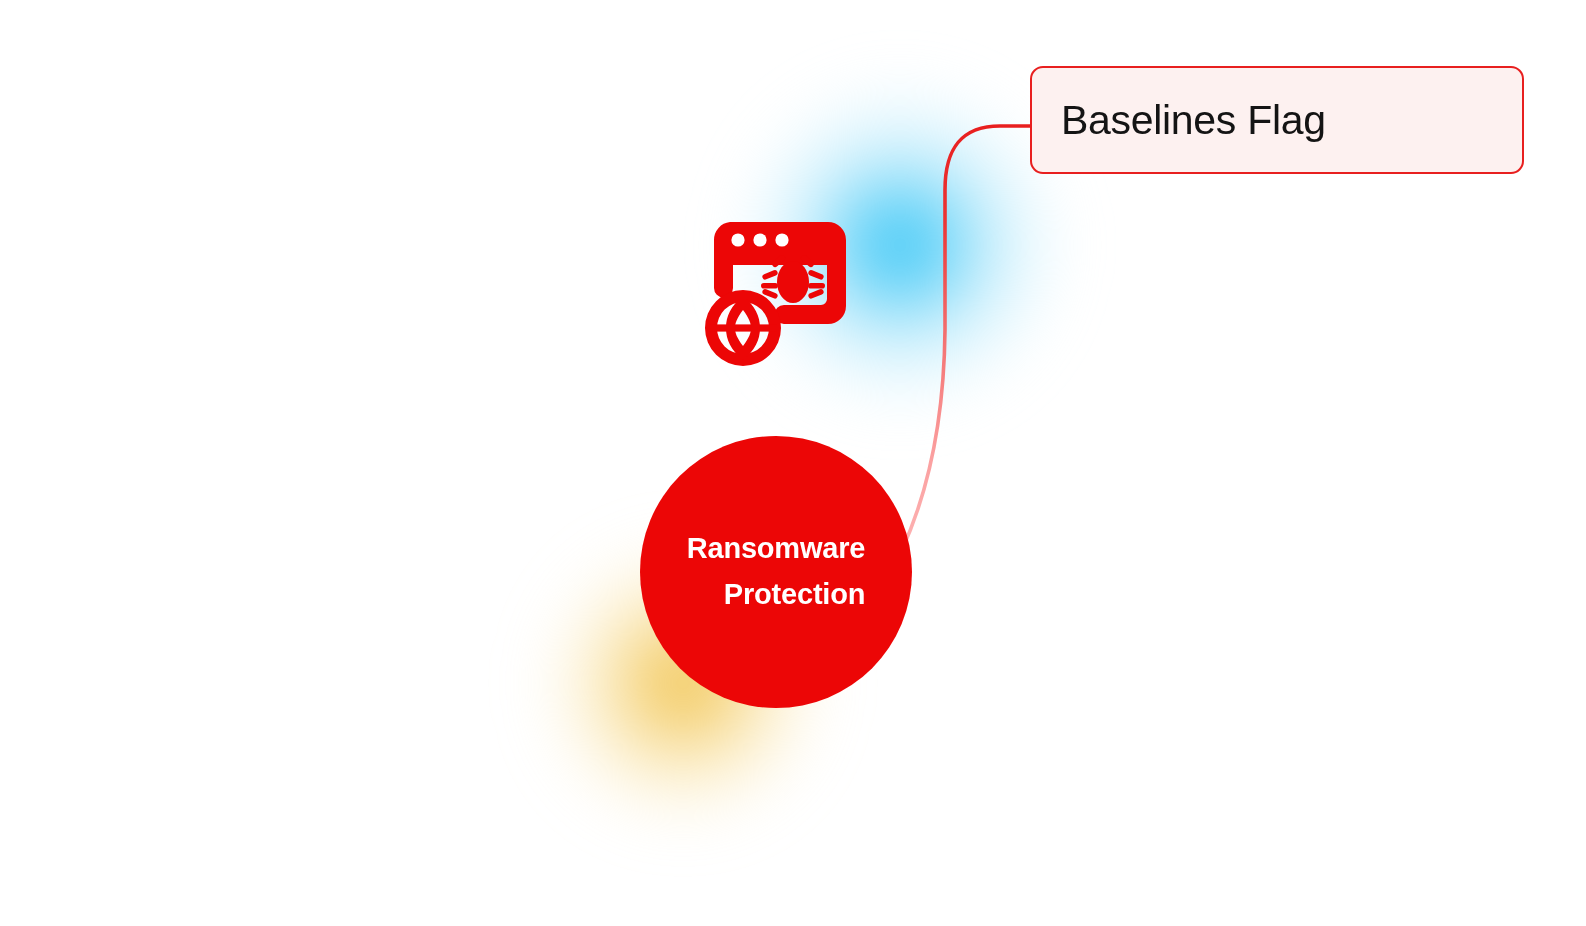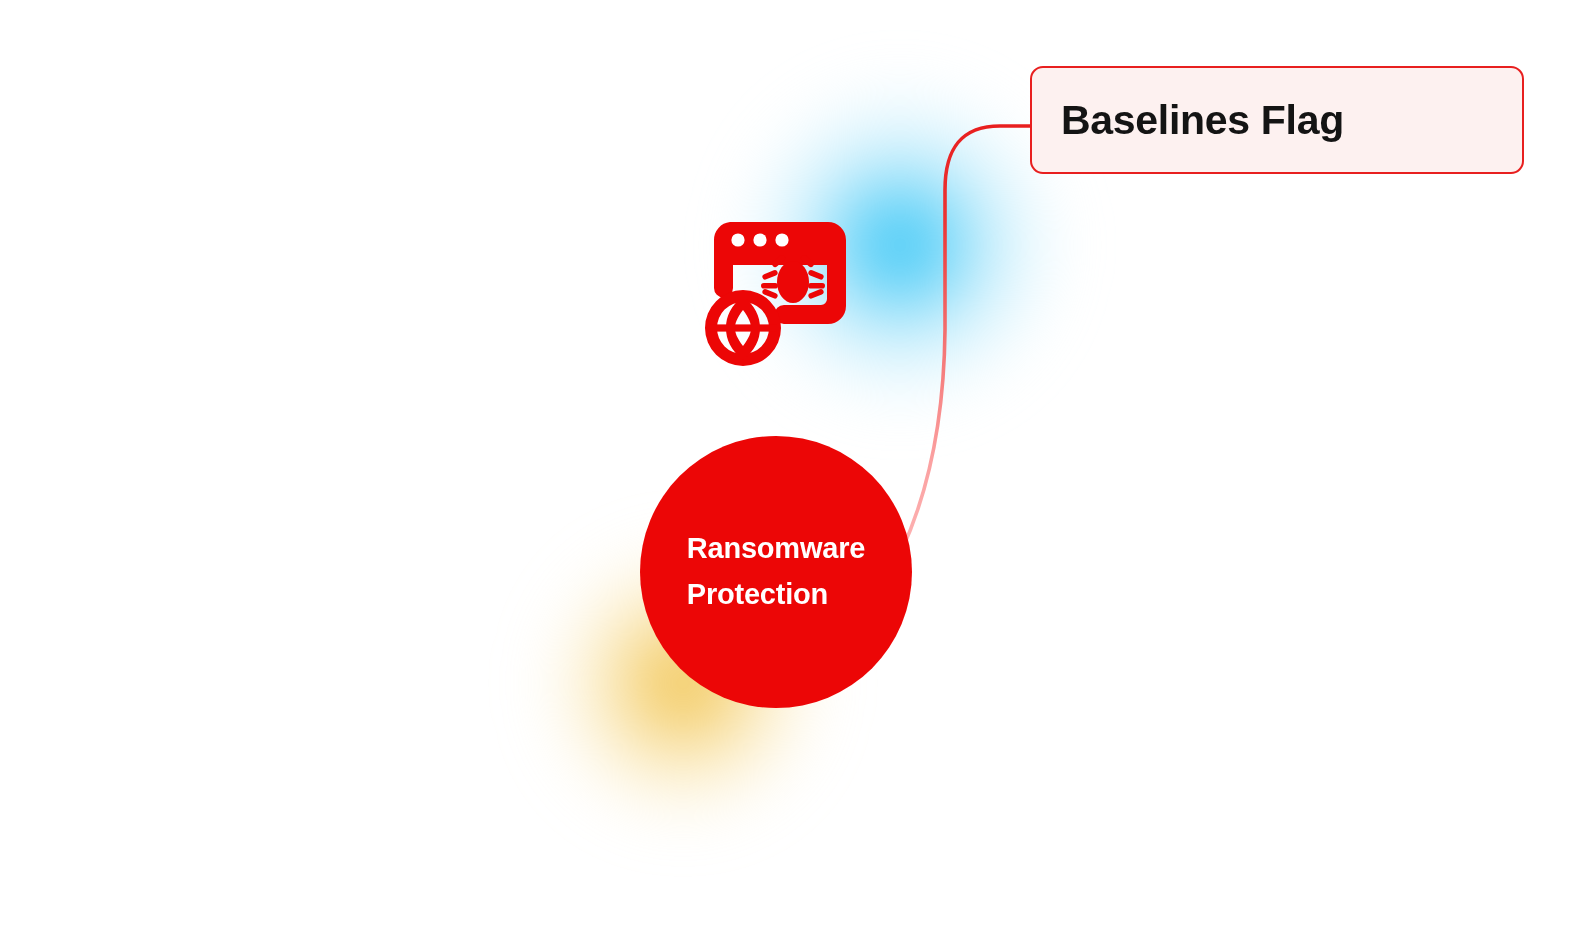--- a/index.html
+++ b/index.html
@@ -73,21 +73,21 @@
     position: absolute;
     left: 640px;
     top: 436px;
     width: 272px;
     height: 272px;
     border-radius: 50%;
     background: #ec0606;
     display: flex;
     align-items: center;
     justify-content: center;
-    text-align: left;
+    text-align: right;
     z-index: 5;
   }
   #central-node-label {
     color: #ffffff;
     font-family: "Liberation Sans", sans-serif;
     font-size: 29px;
     font-weight: bold;
     line-height: 1.57;
     letter-spacing: -0.2px;
     white-space: pre-line;
@@ -108,21 +108,21 @@
   #branch-box-baselines-flag {
     left: 1030px;
     top: 66px;
     width: 494px;
     height: 108px;
   }
   .branch-label {
     color: #141414;
     font-family: "Liberation Sans", sans-serif;
     font-size: 41px;
-    font-weight: 700;
+    font-weight: 400;
     letter-spacing: -0.3px;
     padding-left: 29px;
     white-space: nowrap;
   }
 </style>
 </head>
 <body>
 
 <div id="canvas">
 

